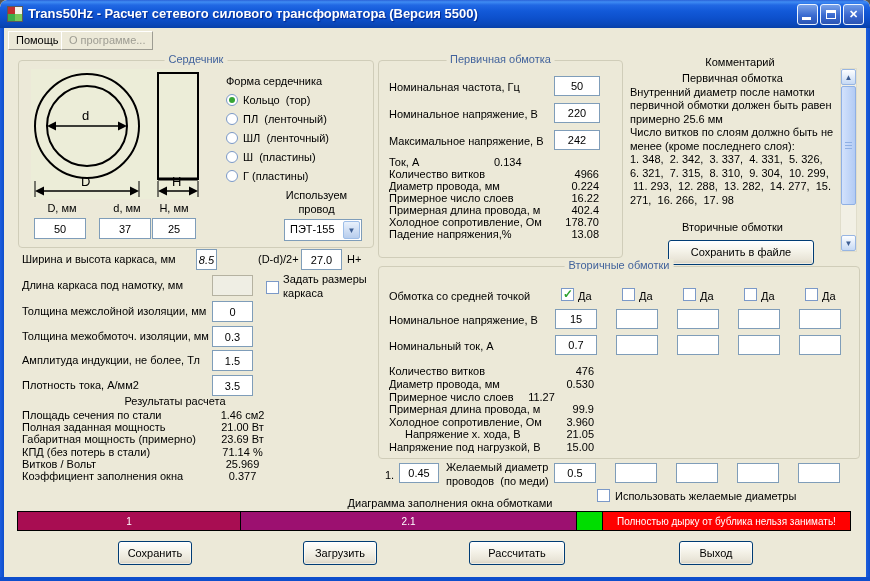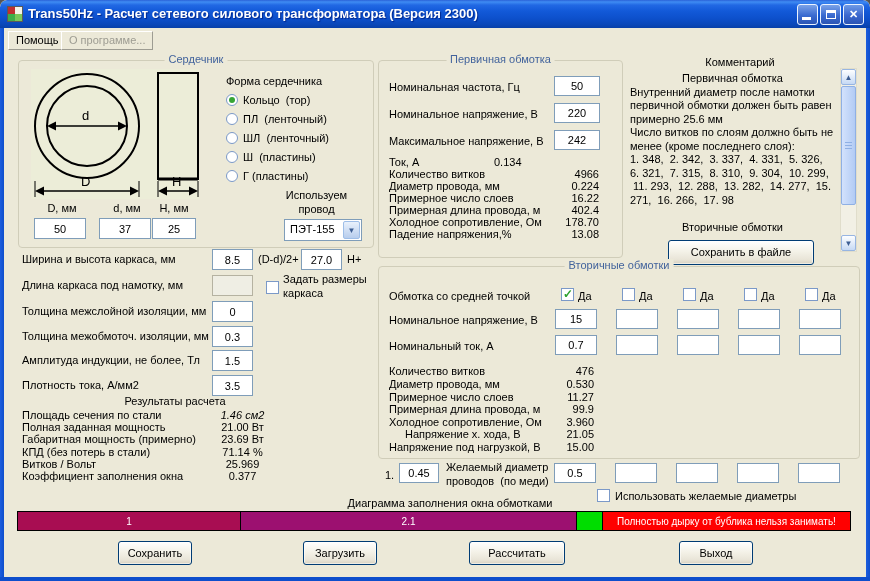--- a/index.html
+++ b/index.html
@@ -83,21 +83,21 @@
 
 <div class="screen">
 
   <div class="titlebar">
     <span class="app-icon">
         <i class="ai-r"></i>
         <i class="ai-w"></i>
         <i class="ai-g1"></i>
         <i class="ai-g2"></i>
       </span>
-    <span class="title-text">Trans50Hz - Расчет сетевого силового трансформатора (Версия 2300)</span>
+    <span class="title-text">Trans50Hz - Расчет сетевого силового трансформатора (Версия 5500)</span>
     <span class="tb-btn tb-min">
         <span class="glyph-min"></span>
       </span>
     <span class="tb-btn tb-max">
         <span class="glyph-max"></span>
       </span>
     <span class="tb-btn tb-close">✕</span>
   </div>
   <div class="border-l"></div>
   <div class="border-r"></div>
@@ -156,21 +156,21 @@
 
     <span class="lbl" style="left:230px; top:128px; width:135px; text-align:center;">Используем</span>
     <span class="lbl" style="left:230px; top:142px; width:135px; text-align:center;">провод</span>
     <div class="combo">
       <span class="combo-text">ПЭТ-155</span>
       <span class="combo-btn">▼</span>
     </div>
   </div>
 
   <span class="lbl" style="left:22px; top:253px;">Ширина и высота каркаса, мм</span>
-  <input class="tbox" style="left: 212px; top: 249px; width: 41px;" value="8.5">
+  <input class="tbox" style="left: 196px; top: 249px; width: 21px; font-style: italic;" value="8.5">
   <span class="lbl" style="left:258px; top:253px;">(D-d)/2+</span>
   <input class="tbox" style="left: 301px; top: 249px; width: 41px;" value="27.0">
   <span class="lbl" style="left:347px; top:253px;">H+</span>
 
   <span class="lbl" style="left:22px; top:279px;">Длина каркаса под намотку, мм</span>
   <input class="tbox disabled" style="left: 212px; top: 275px; width: 41px;" disabled="" value="">
   <span class="cb" style="left:266px; top:281px;"></span>
   <span class="lbl" style="left:283px; top:273px;">Задать размеры</span>
   <span class="lbl" style="left:283px; top:287px;">каркаса</span>
 
@@ -178,21 +178,21 @@
   <input class="tbox" style="left: 212px; top: 301px; width: 41px;" value="0">
   <span class="lbl" style="left:22px; top:330px;">Толщина межобмоточ. изоляции, мм</span>
   <input class="tbox" style="left: 212px; top: 326px; width: 41px;" value="0.3">
   <span class="lbl" style="left:22px; top:354px;">Амплитуда индукции, не более, Тл</span>
   <input class="tbox" style="left: 212px; top: 350px; width: 41px;" value="1.5">
   <span class="lbl" style="left:22px; top:379px;">Плотность тока, А/мм2</span>
   <input class="tbox" style="left: 212px; top: 375px; width: 41px;" value="3.5">
 
   <span class="lbl" style="left:15px; top:395px; width:320px; text-align:center;">Результаты расчета</span>
   <span class="lbl" style="left:22px; top:409px;">Площадь сечения по стали</span>
-  <span class="val" style="left:190px; top:409px; width:105px; text-align:center;font-style:italic;">1.46 см2</span>
+  <span class="val" style="left:190px; top:409px; width:105px; text-align:center;">1.46 см2</span>
   <span class="lbl" style="left:22px; top:421px;">Полная заданная мощность</span>
   <span class="val" style="left:190px; top:421px; width:105px; text-align:center;">21.00 Вт</span>
   <span class="lbl" style="left:22px; top:433px;">Габаритная мощность (примерно)</span>
   <span class="val" style="left:190px; top:433px; width:105px; text-align:center;">23.69 Вт</span>
   <span class="lbl" style="left:22px; top:446px;">КПД (без потерь в стали)</span>
   <span class="val" style="left:190px; top:446px; width:105px; text-align:center;">71.14 %</span>
   <span class="lbl" style="left:22px; top:458px;">Витков / Вольт</span>
   <span class="val" style="left:190px; top:458px; width:105px; text-align:center;">25.969</span>
   <span class="lbl" style="left:22px; top:470px;">Коэффициент заполнения окна</span>
   <span class="val" style="left:190px; top:470px; width:105px; text-align:center;">0.377</span>
@@ -271,21 +271,21 @@
     <input class="tbox" style="left: 237px; top: 68px; width: 42px; height: 20px;">
     <input class="tbox" style="left: 298px; top: 68px; width: 42px; height: 20px;">
     <input class="tbox" style="left: 359px; top: 68px; width: 42px; height: 20px;">
     <input class="tbox" style="left: 420px; top: 68px; width: 42px; height: 20px;">
 
     <span class="lbl" style="left:10px; top:98px;">Количество витков</span>
     <span class="val" style="left:110px; top:98px; width:105px; text-align:right;">476</span>
     <span class="lbl" style="left:10px; top:111px;">Диаметр провода, мм</span>
     <span class="val" style="left:110px; top:111px; width:105px; text-align:right;">0.530</span>
     <span class="lbl" style="left:10px; top:124px;">Примерное число слоев</span>
-    <span class="val" style="left:110px; top:124px; width:105px; text-align:right;">11.27</span>
+    <span class="val" style="left:110px; top:124px; width:105px; text-align:center;">11.27</span>
     <span class="lbl" style="left:10px; top:136px;">Примерная длина провода, м</span>
     <span class="val" style="left:110px; top:136px; width:105px; text-align:right;">99.9</span>
     <span class="lbl" style="left:10px; top:149px;">Холодное сопротивление, Ом</span>
     <span class="val" style="left:110px; top:149px; width:105px; text-align:right;">3.960</span>
     <span class="lbl" style="left:10px; top:161px;padding-left:16px;">Напряжение х. хода, В</span>
     <span class="val" style="left:110px; top:161px; width:105px; text-align:right;">21.05</span>
     <span class="lbl" style="left:10px; top:174px;">Напряжение под нагрузкой, В</span>
     <span class="val" style="left:110px; top:174px; width:105px; text-align:right;">15.00</span>
   </div>
 

